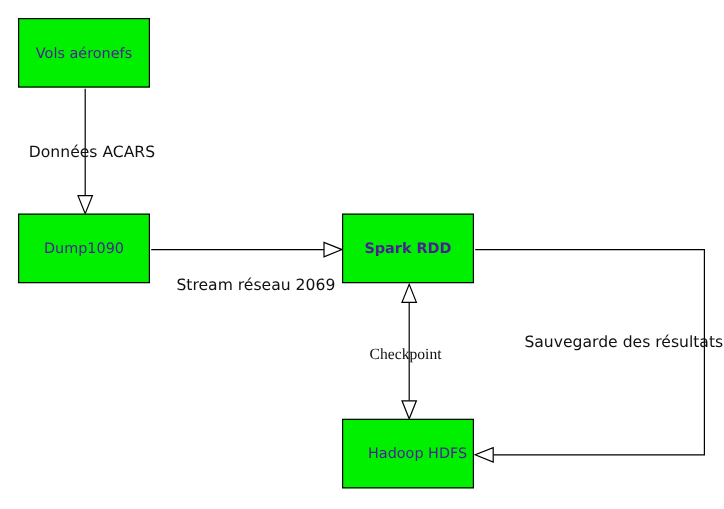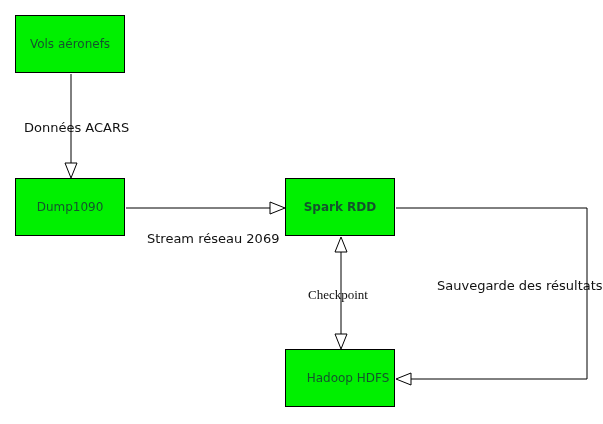--- a/index.html
+++ b/index.html
@@ -1,21 +1,21 @@
 <!DOCTYPE html>
 <html><head>
 <meta charset="utf-8">
 <style>
   html, body { margin:0; padding:0; background:#ffffff; }
   body { width:603px; height:424px; position:relative; overflow:hidden;
          font-family: "DejaVu Sans", sans-serif; }
   svg { position:absolute; left:0; top:0; }
   .node { position:absolute; width:110px; height:58px; background:#00f000;
           border:1px solid #000; box-sizing:border-box; display:flex;
-          align-items:center; justify-content:center; font-size:12px; color:#14532d; }
+          align-items:center; justify-content:center; font-size:12px; color:#4c1d95; }
   .lbl { position:absolute; font-size:13px; color:#111; white-space:nowrap; }
 </style>
 </head>
 <body>
 
 <svg width="603" height="424">
 
   <line x1="71" y1="74" x2="71" y2="163" stroke="#000" stroke-width="1"></line>
   <polygon points="65,163 77,163 71,178" fill="#fff" stroke="#000" stroke-width="1"></polygon>
 

